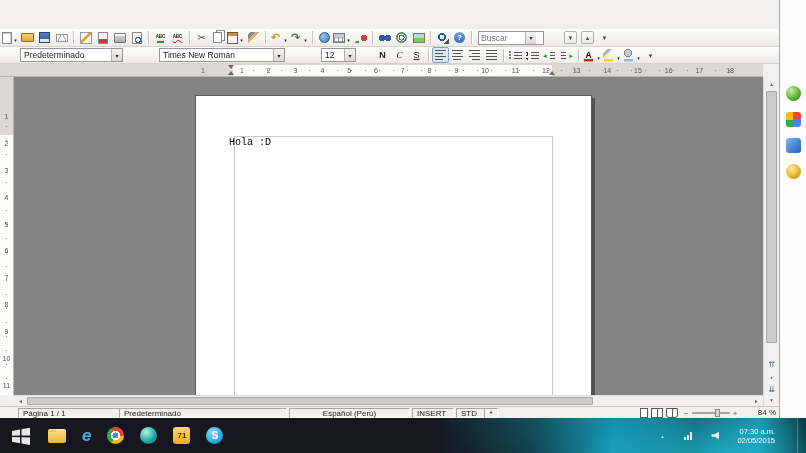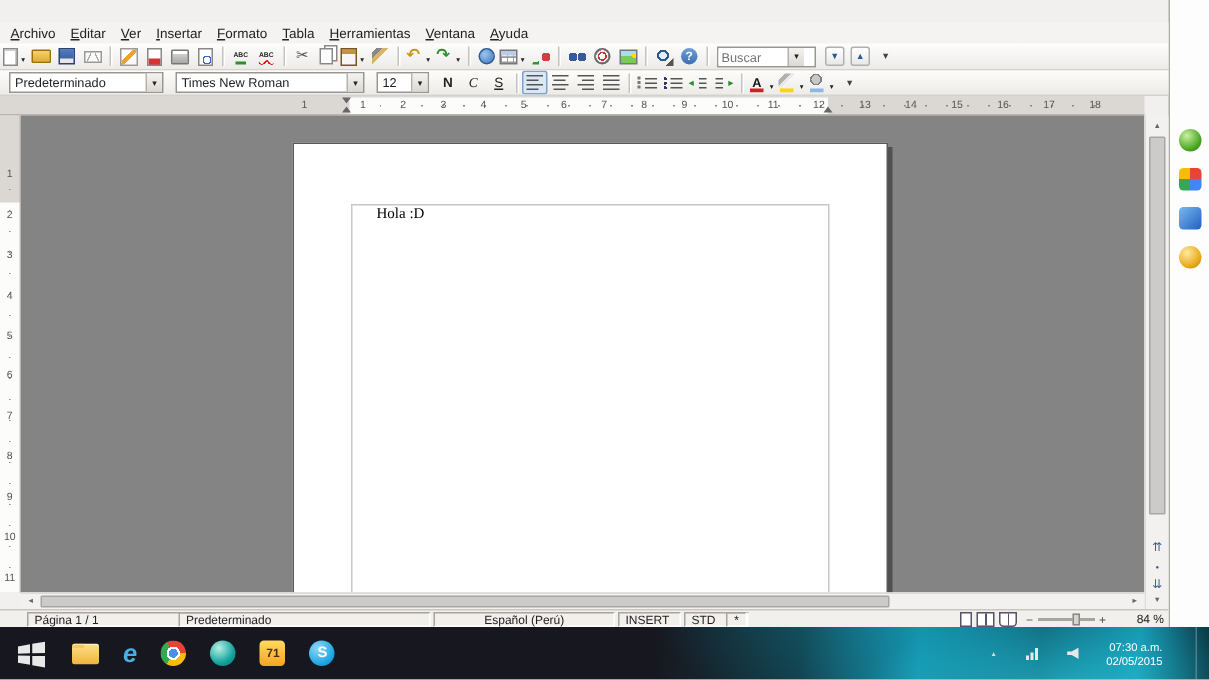--- a/index.html
+++ b/index.html
@@ -65,21 +65,21 @@
   .ic-al-right{background-position:0 0,3px 3px,0 6px,3px 9px}
   .ic-al-just{background-size:11px 1px,11px 1px,11px 1px,11px 1px}
   .ic-numlist{width:13px;height:9px;background-image:linear-gradient(#555,#555),linear-gradient(#555,#555),linear-gradient(#555,#555),linear-gradient(#777,#777),linear-gradient(#777,#777),linear-gradient(#777,#777);background-size:8px 1px,8px 1px,8px 1px,2px 2px,2px 2px,2px 2px;background-position:5px 1px,5px 4px,5px 7px,0 0,0 3px,0 6px}
   .ic-bullist{width:13px;height:9px;background-image:linear-gradient(#555,#555),linear-gradient(#555,#555),linear-gradient(#555,#555),radial-gradient(circle,#336 0 1px,transparent 1px),radial-gradient(circle,#336 0 1px,transparent 1px),radial-gradient(circle,#336 0 1px,transparent 1px);background-size:8px 1px,8px 1px,8px 1px,3px 3px,3px 3px,3px 3px;background-position:5px 1px,5px 4px,5px 7px,0 0,0 3px,0 6px}
   .ic-outdent{width:13px;height:9px;justify-content:flex-start;font-size:7px;color:#2e8b2e;background-image:linear-gradient(#555,#555),linear-gradient(#555,#555),linear-gradient(#555,#555);background-size:5px 1px,5px 1px,5px 1px;background-position:7px 1px,7px 4px,7px 7px}
   .ic-indent{width:13px;height:9px;justify-content:flex-end;font-size:7px;color:#2e8b2e;background-image:linear-gradient(#555,#555),linear-gradient(#555,#555),linear-gradient(#555,#555);background-size:5px 1px,5px 1px,5px 1px;background-position:1px 1px,1px 4px,1px 7px}
   .ic-fontcolor{font-weight:bold;font-size:8.5px;color:#111;background-image:linear-gradient(#c22,#c22);background-size:9px 2.5px;background-position:center bottom}
   .ic-highlight{background-image:linear-gradient(135deg,transparent 3px,#b0b0b0 3px,#b0b0b0 6px,#e8e8e8 6px,#e8e8e8 8px,transparent 8px),linear-gradient(#ffd400,#ffd400);background-size:11px 9px,9px 2.5px;background-position:1px 0,center bottom}
   .ic-bgcolor{background-image:radial-gradient(circle at 6px 4px,#c8c8c8 0 3px,#808080 3px 4px,transparent 4px),linear-gradient(#8cb8e8,#8cb8e8);background-size:auto,9px 2.5px;background-position:0 0,center bottom}
   
-  .combo{display:flex;align-items:center;height:14px;background:#fff;border:1px solid #9a9792;margin:0 4px}
+  .combo{display:flex;align-items:center;height:14px;background:#fff;border:1px solid #9a9792;margin:0 18px}
   .combo .val{flex:1;padding:0 3px;font-size:8.5px;white-space:nowrap;overflow:hidden}
   .dropbtn{width:11px;height:100%;background:linear-gradient(#f4f3f1,#dcd9d4);border-left:1px solid #b5b2ad;display:flex;align-items:center;justify-content:center}
   .dropbtn::after{content:"▾";font-size:6px;color:#222}
   .search{width:66px;margin-left:3px}
   .search input{width:46px;border:none;outline:none;font-size:8.5px;padding:0 2px;font-family:inherit;background:#fff}
   
   .hruler{position:absolute;top:64px;left:0;width:763px;height:13px;background:#dbd8d3;border-bottom:1px solid #b8b5b0}
   .hband{position:absolute;left:233px;top:1px;width:319px;height:11px;background:#fcfcfb}
   .hdots{position:absolute;left:240px;top:6px;width:494px;height:1px;background:repeating-linear-gradient(90deg,transparent 0 13px,#8a8a8a 13px 14px)}
   .hnums{position:absolute;left:240px;top:3px;width:494px;display:flex;justify-content:space-between}
@@ -89,21 +89,21 @@
   .tri-up{position:absolute;left:228px;bottom:1px;width:0;height:0;border-left:3px solid transparent;border-right:3px solid transparent;border-bottom:4px solid #666}
   .tri-right{left:549px}
   .vruler{position:absolute;top:77px;left:0;width:14px;height:318px;background:#dbd8d3;border-right:1px solid #b8b5b0}
   .vband{position:absolute;left:0;top:58px;width:13px;height:260px;background:#fcfcfb}
   .vdots{position:absolute;left:6px;top:36px;width:1px;height:276px;background:repeating-linear-gradient(180deg,transparent 0 13px,#8a8a8a 13px 14px)}
   .vnums{position:absolute;left:0;top:36px;width:13px;height:276px;display:flex;flex-direction:column;justify-content:space-between;align-items:center}
   
   .docview{position:absolute;left:14px;top:77px;width:749px;height:318px;background:#848484;overflow:hidden}
   .page{position:absolute;left:181px;top:18px;width:397px;height:310px;background:#fff;border:1px solid #5a5a5a;box-shadow:3px 3px 0 rgba(40,40,40,.55)}
   .textarea-border{position:absolute;left:38px;top:40px;width:319px;height:290px;border:1px solid #c8c8c8}
-  .doctext{position:absolute;left:55px;top:41px;font-family:Liberation Serif, serif;font-size:10px;color:#000}
+  .doctext{position:absolute;left:33px;top:41px;font-family:Liberation Mono, monospace;font-size:10px;color:#000}
   
   .vscroll{position:absolute;left:763px;top:77px;width:16px;height:329px;background:#f2f1ef;border-left:1px solid #dcdcdc}
   .sbtn{position:absolute;left:0;width:15px;height:13px;display:flex;align-items:center;justify-content:center;font-size:5px;color:#666}
   .sb-up{top:0}.sb-up::after{content:"▲"}
   .sb-down{top:316px}.sb-down::after{content:"▼"}
   .sb-pgprev{top:281px;font-size:8px;color:#3a5f94}.sb-pgprev::after{content:"⇈"}
   .sb-nav{top:294px;font-size:4px;color:#3a5f94}.sb-nav::after{content:"●"}
   .sb-pgnext{top:306px;font-size:8px;color:#3a5f94}.sb-pgnext::after{content:"⇊"}
   .vthumb{position:absolute;left:2px;top:14px;width:11px;height:252px;background:#cdcbc9;border:1px solid #a8a6a4;border-radius:1px}
   .hscroll{position:absolute;left:14px;top:395px;width:749px;height:11px;background:#f2f1ef;border-top:1px solid #dcdcdc}
@@ -166,32 +166,20 @@
 
   <span class="dkicon dk-green"></span>
       <span class="dkicon dk-multi"></span>
       <span class="dkicon dk-blue"></span>
       <span class="dkicon dk-gold"></span>
     </div>
 
   <div class="win">
 
 
-    <div class="menubar">
-
-    <span class="menu-item">Archivo</span>
-        <span class="menu-item">Editar</span>
-        <span class="menu-item">Ver</span>
-        <span class="menu-item">Insertar</span>
-        <span class="menu-item">Formato</span>
-        <span class="menu-item">Tabla</span>
-        <span class="menu-item">Herramientas</span>
-        <span class="menu-item">Ventana</span>
-        <span class="menu-item">Ayuda</span>
-      </div>
 
     <div class="toolbar tb1">
       <span class="tb-group">
 
       <span class="tbtn">
             <span class="g ic-page"></span>
             <span class="dd"></span>
           </span>
           <span class="tbtn">
             <span class="g ic-folder"></span>

